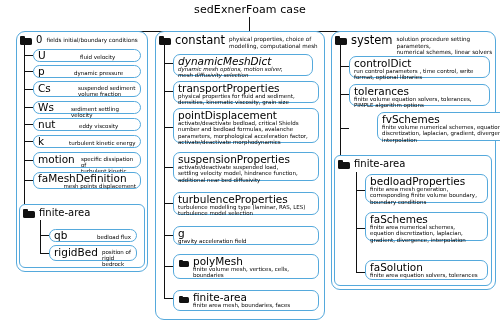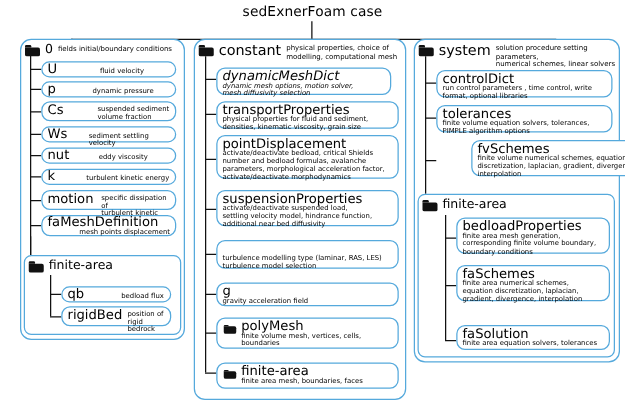--- a/index.html
+++ b/index.html
@@ -224,20 +224,21 @@
   <div class="ln lnh" style="left:164px; top:167px; width:9px;"></div>
   <div class="box entry" style="left:173px; top:152px; width:146px; height:29px;">
     <span class="ename" style="left:4px; top:0.5px;">suspensionProperties</span>
     <span class="edesc" style="left:4px; top:11px; white-space:pre-line;">activate/deactivate suspended load,
 settling velocity model, hindrance function,
 additional near bed diffusivity</span>
   </div>
 
   <div class="ln lnh" style="left:164px; top:203px; width:9px;"></div>
   <div class="box entry" style="left:173px; top:192px; width:146px; height:23px;">
+    <span class="ename" style="left:4px; top:0.5px;">turbulenceProperties</span>
     <span class="edesc" style="left:4px; top:11px; white-space:pre-line;">turbulence modelling type (laminar, RAS, LES)
 turbulence model selection</span>
   </div>
 
   <div class="ln lnh" style="left:164px; top:235px; width:9px;"></div>
   <div class="box entry" style="left:173px; top:226px; width:146px; height:19px;">
     <span class="ename" style="left:4px; top:0.5px;">g</span>
     <span class="edesc" style="left:4px; top:11px; white-space:pre-line;">gravity acceleration field</span>
   </div>
 

